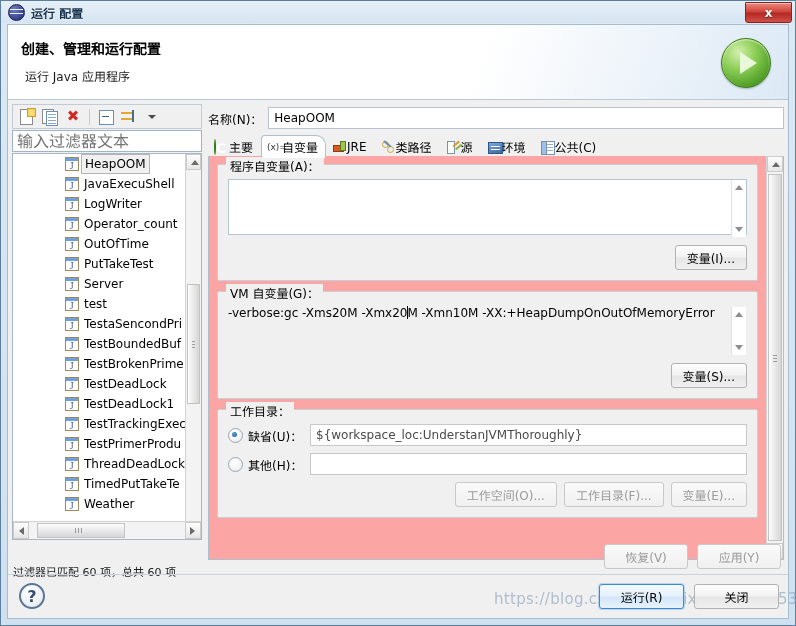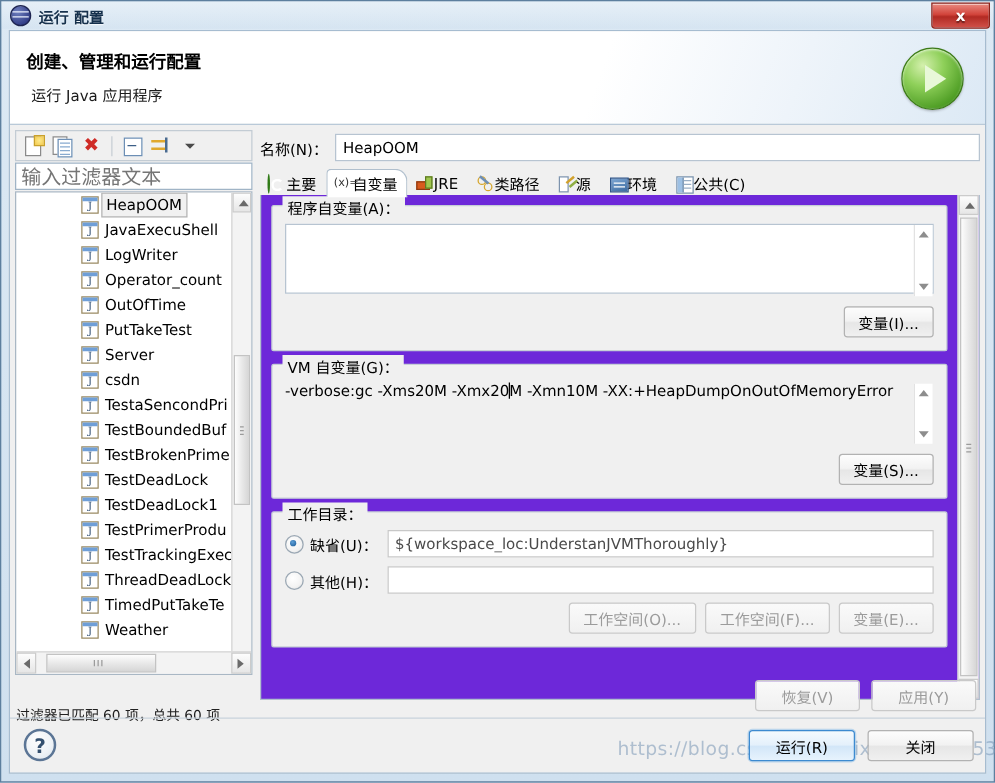--- a/index.html
+++ b/index.html
@@ -251,21 +251,21 @@
     transform:rotate(-40deg); box-shadow:0 4px 0 #8fae43;}
   
   .ic-env{position:absolute;left:1px;top:2px;width:13px;height:10px;background:linear-gradient(160deg,#7fa7d4,#3b6aa0);border:1px solid #2f5party;border:1px solid #2f558a;}
   .ic-env::after{content:"";position:absolute;left:2px;top:3px;width:9px;height:1px;background:#fff;box-shadow:0 3px 0 #fff;}
   
   .ic-common{position:absolute;left:1px;top:1px;width:12px;height:12px;background:#fff;border:1px solid #7790ab;}
   .ic-common::before{content:"";position:absolute;left:0;top:0;bottom:0;width:4px;background:#9dc0e4;border-right:1px solid #7790ab;}
   .ic-common::after{content:"";position:absolute;left:5px;right:1px;top:2px;height:1px;background:#9aafc6;box-shadow:0 3px 0 #9aafc6,0 6px 0 #9aafc6;}
   #tabbody {
     position:absolute; left:0; top:21px; right:0; bottom:0;
-    background:#6d28d9; border:1px solid #b0bfcd; border-top:none; box-sizing:border-box;
+    background:#fca5a5; border:1px solid #b0bfcd; border-top:none; box-sizing:border-box;
   }
   #tabbody-inner { position:absolute; left:0; top:0; right:17px; bottom:0; padding: 8px 8px 0 8px; box-sizing:border-box;}
   #tab-vscroll { position:absolute; right:0; top:0; width:17px; bottom:0;
     background:#f3f3f3; border-left:1px solid #d6d6d6; box-sizing:border-box;}
   
   .group { position: relative; border: 1px solid #c6ced6; border-radius: 2px; padding: 14px 10px 10px 10px; margin-bottom: 10px; background:#f0f0f0;}
   .group > .group-title {
     position: absolute; top: -8px; left: 8px; background: #f0f0f0; padding: 0 4px;
     font-size: 12px; color: #000; white-space: nowrap;
   }
@@ -433,21 +433,21 @@
             <div class="list-item">
               <span class="li-icon"></span>
               <span class="li-label">PutTakeTest</span>
             </div>
             <div class="list-item">
               <span class="li-icon"></span>
               <span class="li-label">Server</span>
             </div>
             <div class="list-item">
               <span class="li-icon"></span>
-              <span class="li-label">csdn</span>
+              <span class="li-label">test</span>
             </div>
             <div class="list-item">
               <span class="li-icon"></span>
               <span class="li-label">TestaSencondPri</span>
             </div>
             <div class="list-item">
               <span class="li-icon"></span>
               <span class="li-label">TestBoundedBuf</span>
             </div>
             <div class="list-item">
@@ -457,25 +457,25 @@
             <div class="list-item">
               <span class="li-icon"></span>
               <span class="li-label">TestDeadLock</span>
             </div>
             <div class="list-item">
               <span class="li-icon"></span>
               <span class="li-label">TestDeadLock1</span>
             </div>
             <div class="list-item">
               <span class="li-icon"></span>
+              <span class="li-label">TestTrackingExec</span>
+            </div>
+            <div class="list-item">
+              <span class="li-icon"></span>
               <span class="li-label">TestPrimerProdu</span>
-            </div>
-            <div class="list-item">
-              <span class="li-icon"></span>
-              <span class="li-label">TestTrackingExec</span>
             </div>
             <div class="list-item">
               <span class="li-icon"></span>
               <span class="li-label">ThreadDeadLock</span>
             </div>
             <div class="list-item">
               <span class="li-icon"></span>
               <span class="li-label">TimedPutTakeTe</span>
             </div>
             <div class="list-item">
@@ -595,21 +595,21 @@
               </div>
 
               <div class="wd-row">
                 <span class="radio"></span>
                 <span class="wd-label">其他(H)：</span>
                 <input class="wd-input empty" type="text" value="" style="">
               </div>
 
               <div class="btn-row">
                 <button class="swtbtn" disabled="">工作空间(O)...</button>
-                <button class="swtbtn" disabled="">工作空间(F)...</button>
+                <button class="swtbtn" disabled="">工作目录(F)...</button>
                 <button class="swtbtn" disabled="">变量(E)...</button>
               </div>
             </div>
 
           </div>
 
           <div id="tab-vscroll">
             <div class="sb-arrow up"></div>
             <div class="sb-thumb" style="top:18px;bottom:18px;"></div>
             <div class="sb-arrow down"></div>

